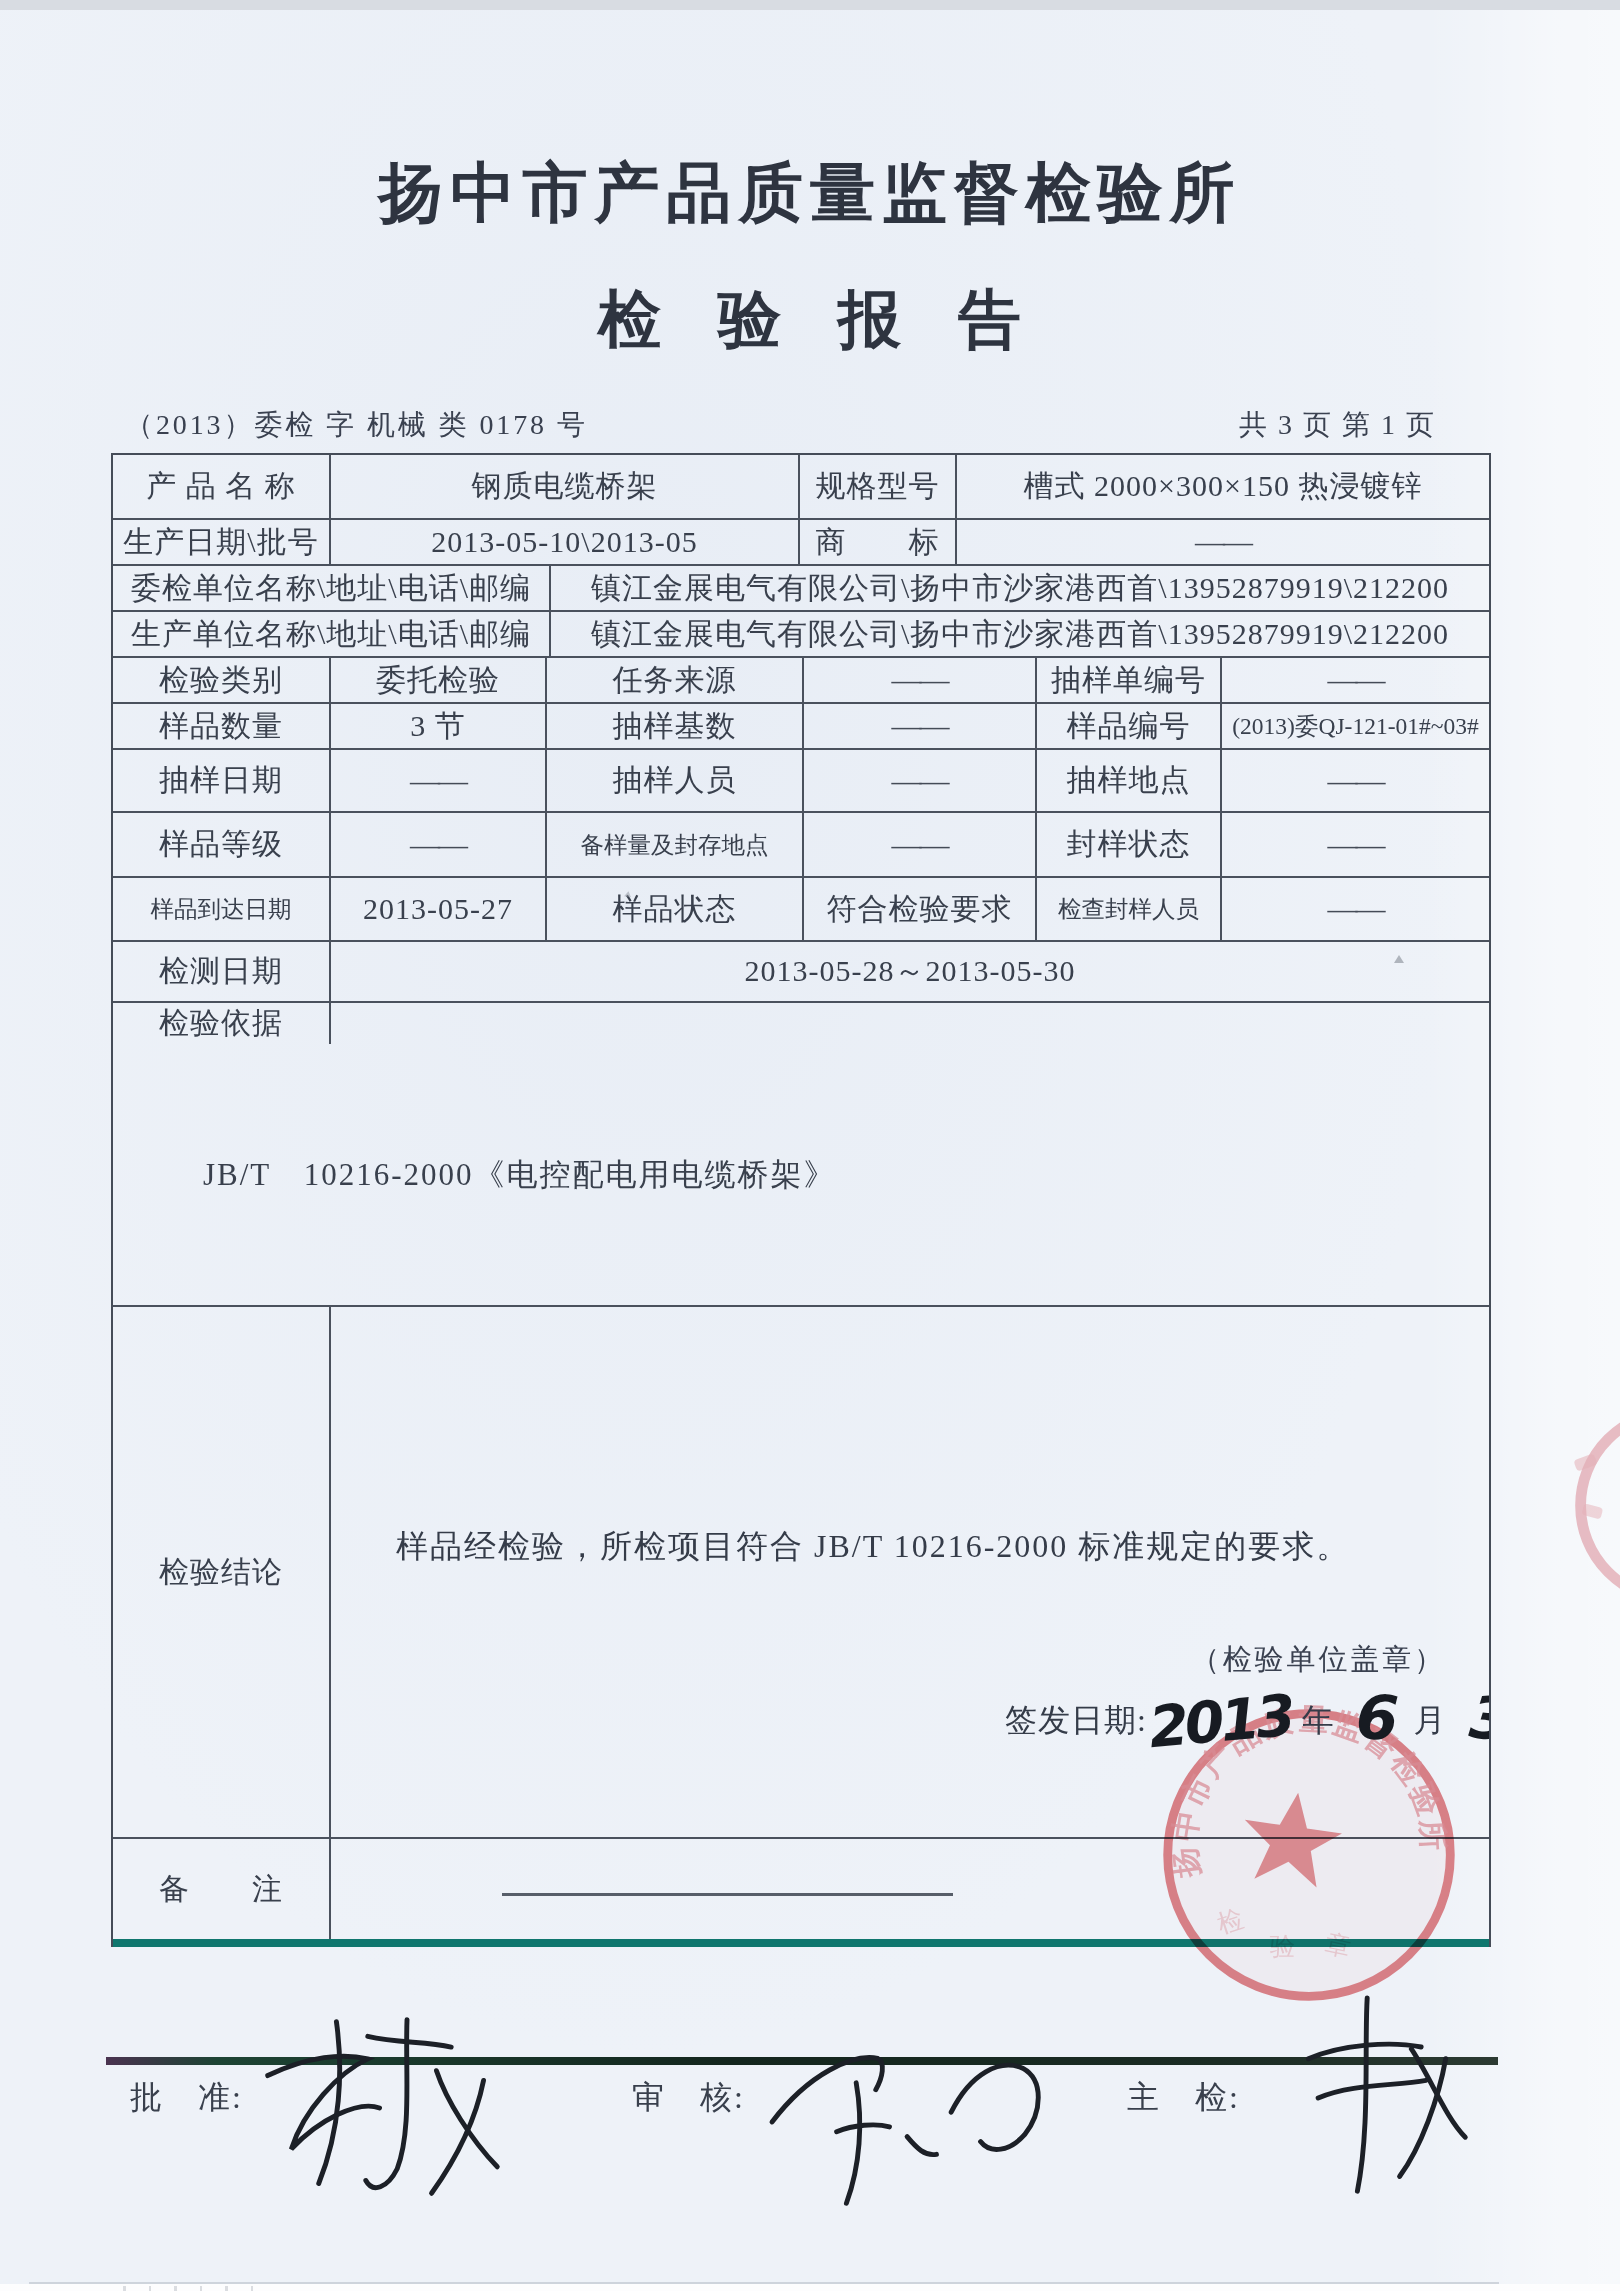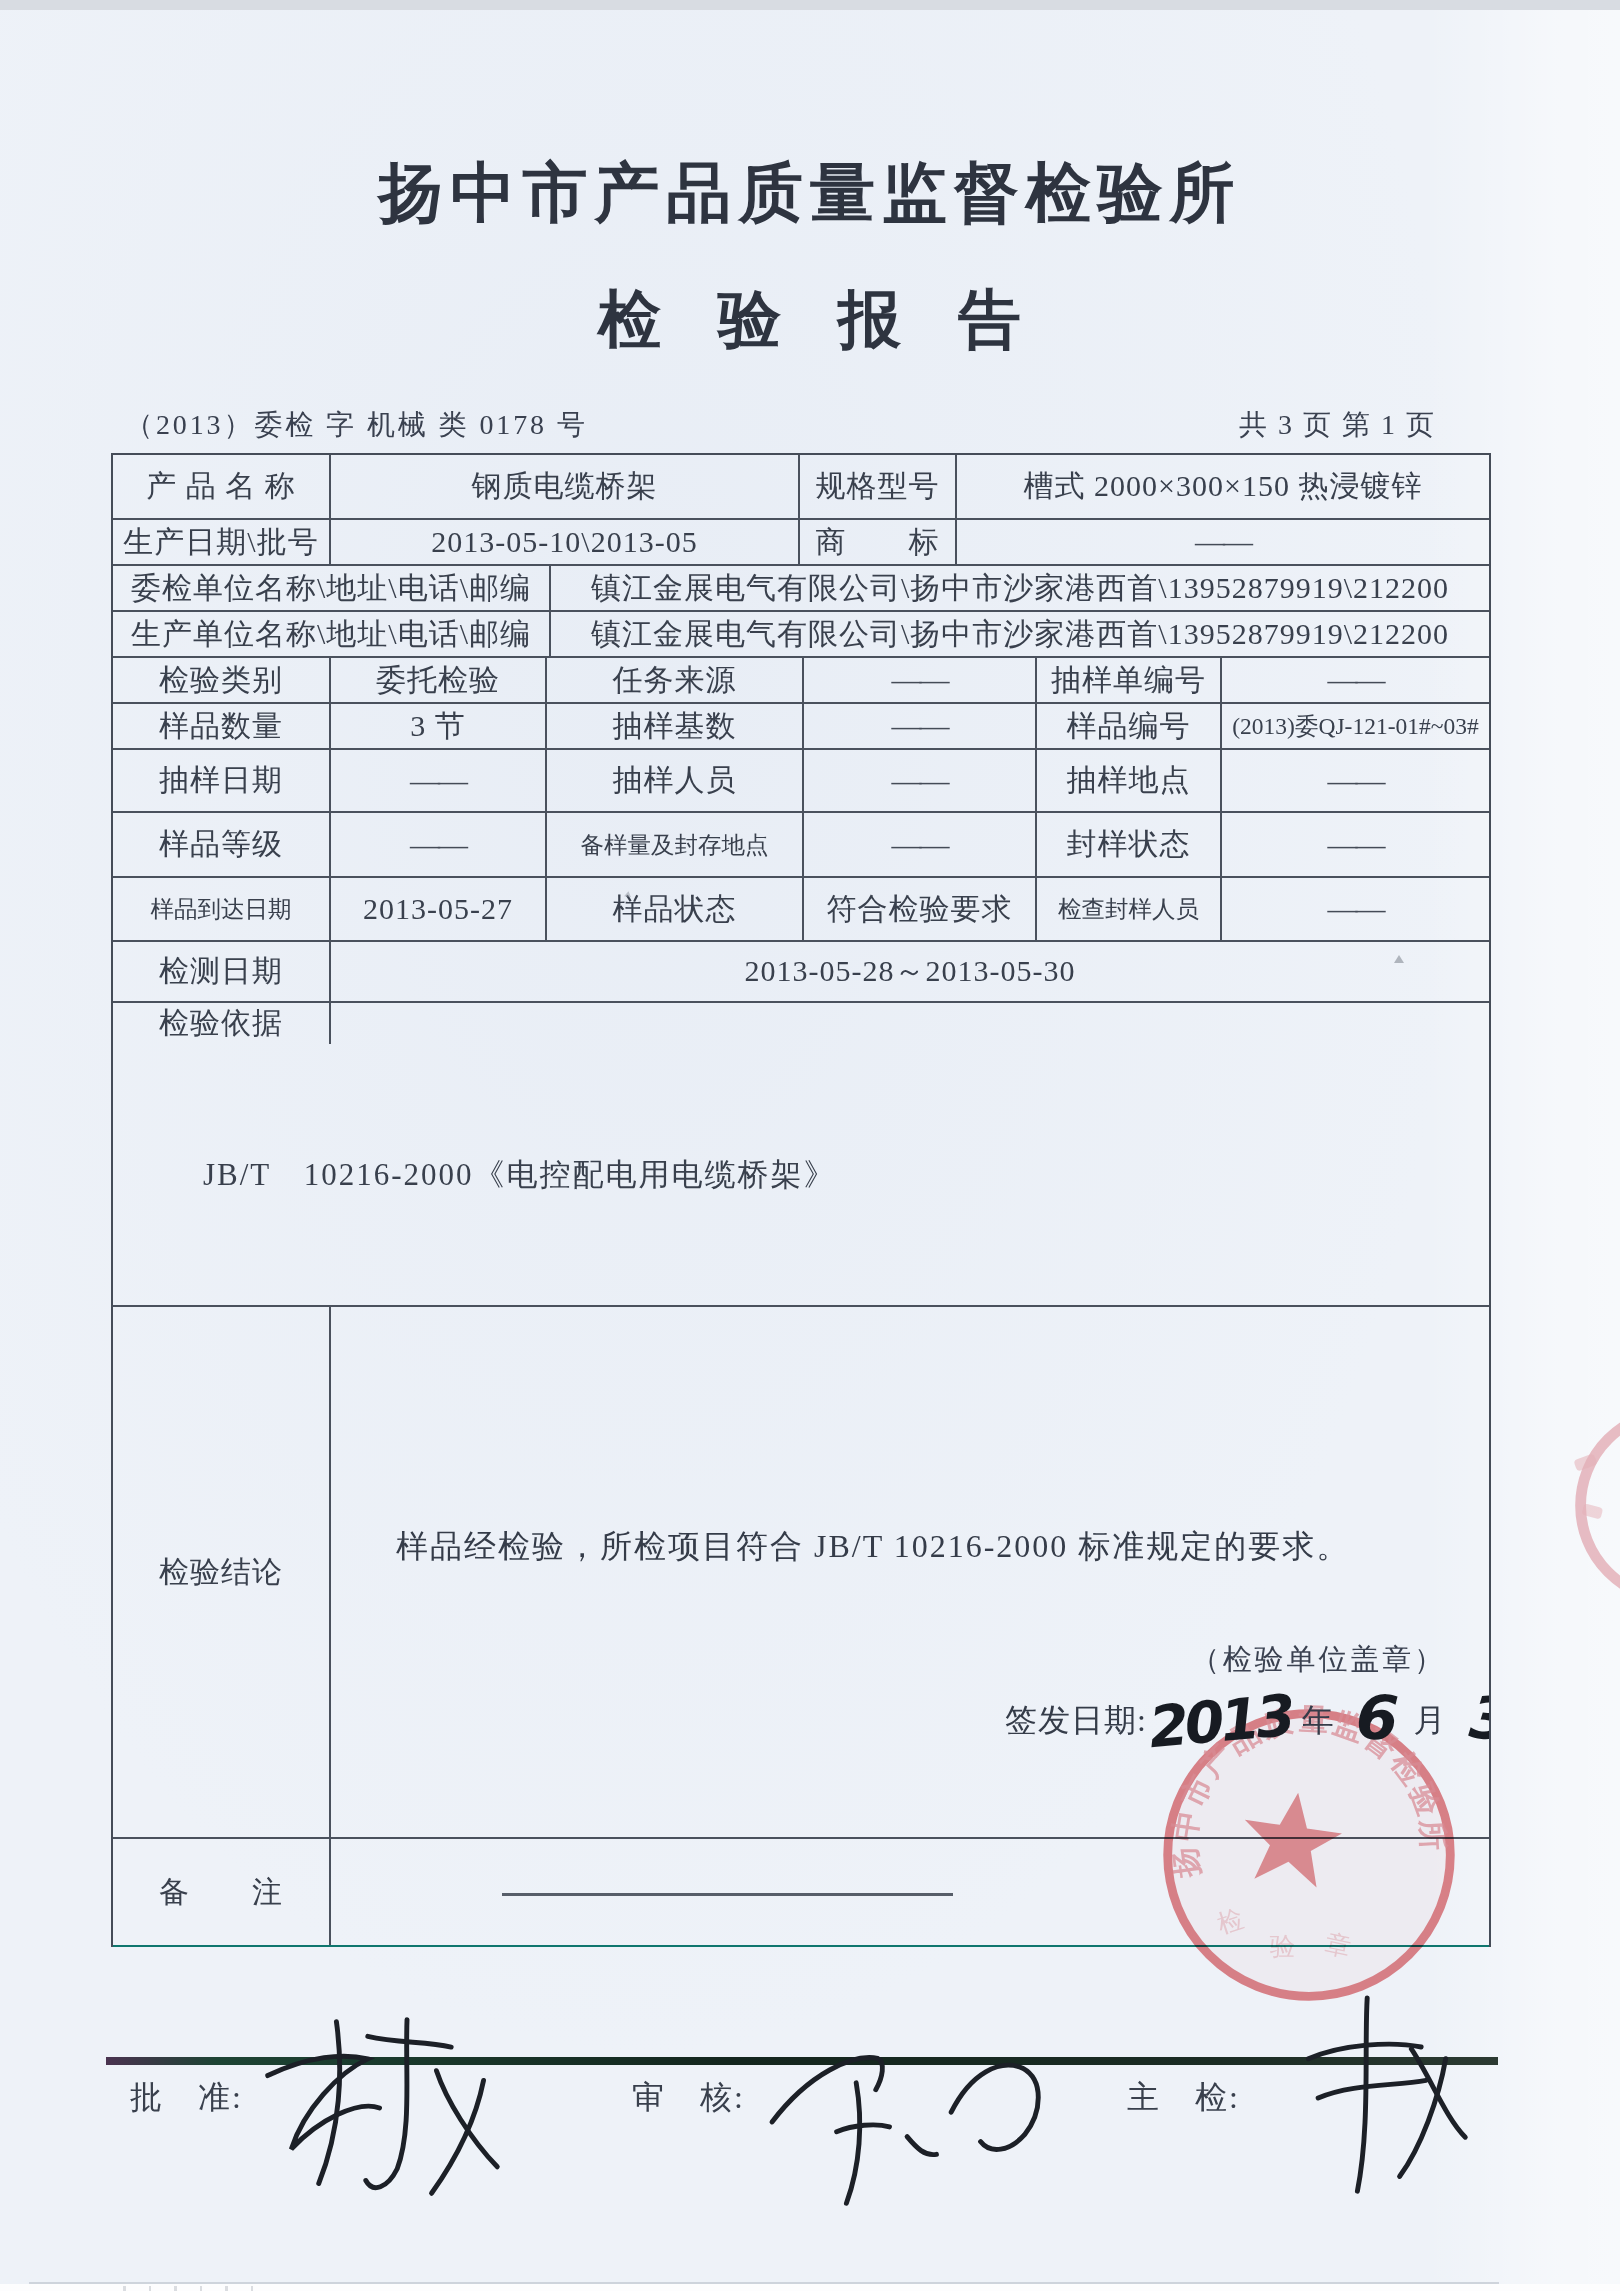--- a/index.html
+++ b/index.html
@@ -32,21 +32,21 @@
   }
   .report-no{top:396px;left:125px;font-size:28px;letter-spacing:2.9px;color:#3a4150;}
   .page-info{top:396px;left:1215px;width:221px;font-size:28px;letter-spacing:2px;color:#3a4150;text-align:right;}
   
   #report-table{
     position:absolute;left:111px;top:443px;width:1380px;
     border:2px solid #454c58;border-bottom:none;
     box-sizing:border-box;background:transparent;
   }
   .trow{display:flex;border-bottom:2px solid #4a515d;box-sizing:border-box;}
-  .trow:last-child{border-bottom:2px solid #0f766e;gap:9px;}
+  .trow:last-child{border-bottom:8px solid #0f766e;gap:9px;}
   .cell{
     display:flex;align-items:center;justify-content:center;
     border-right:2px solid #4a515d;box-sizing:border-box;
     font-size:30px;letter-spacing:1px;color:#39404d;
     text-align:center;overflow:hidden;white-space:nowrap;
   }
   .cell.last{border-right:none;}
   .cell.small{font-size:23.5px;letter-spacing:0;}
   .dash{letter-spacing:-2px;color:#444b57;}
   

